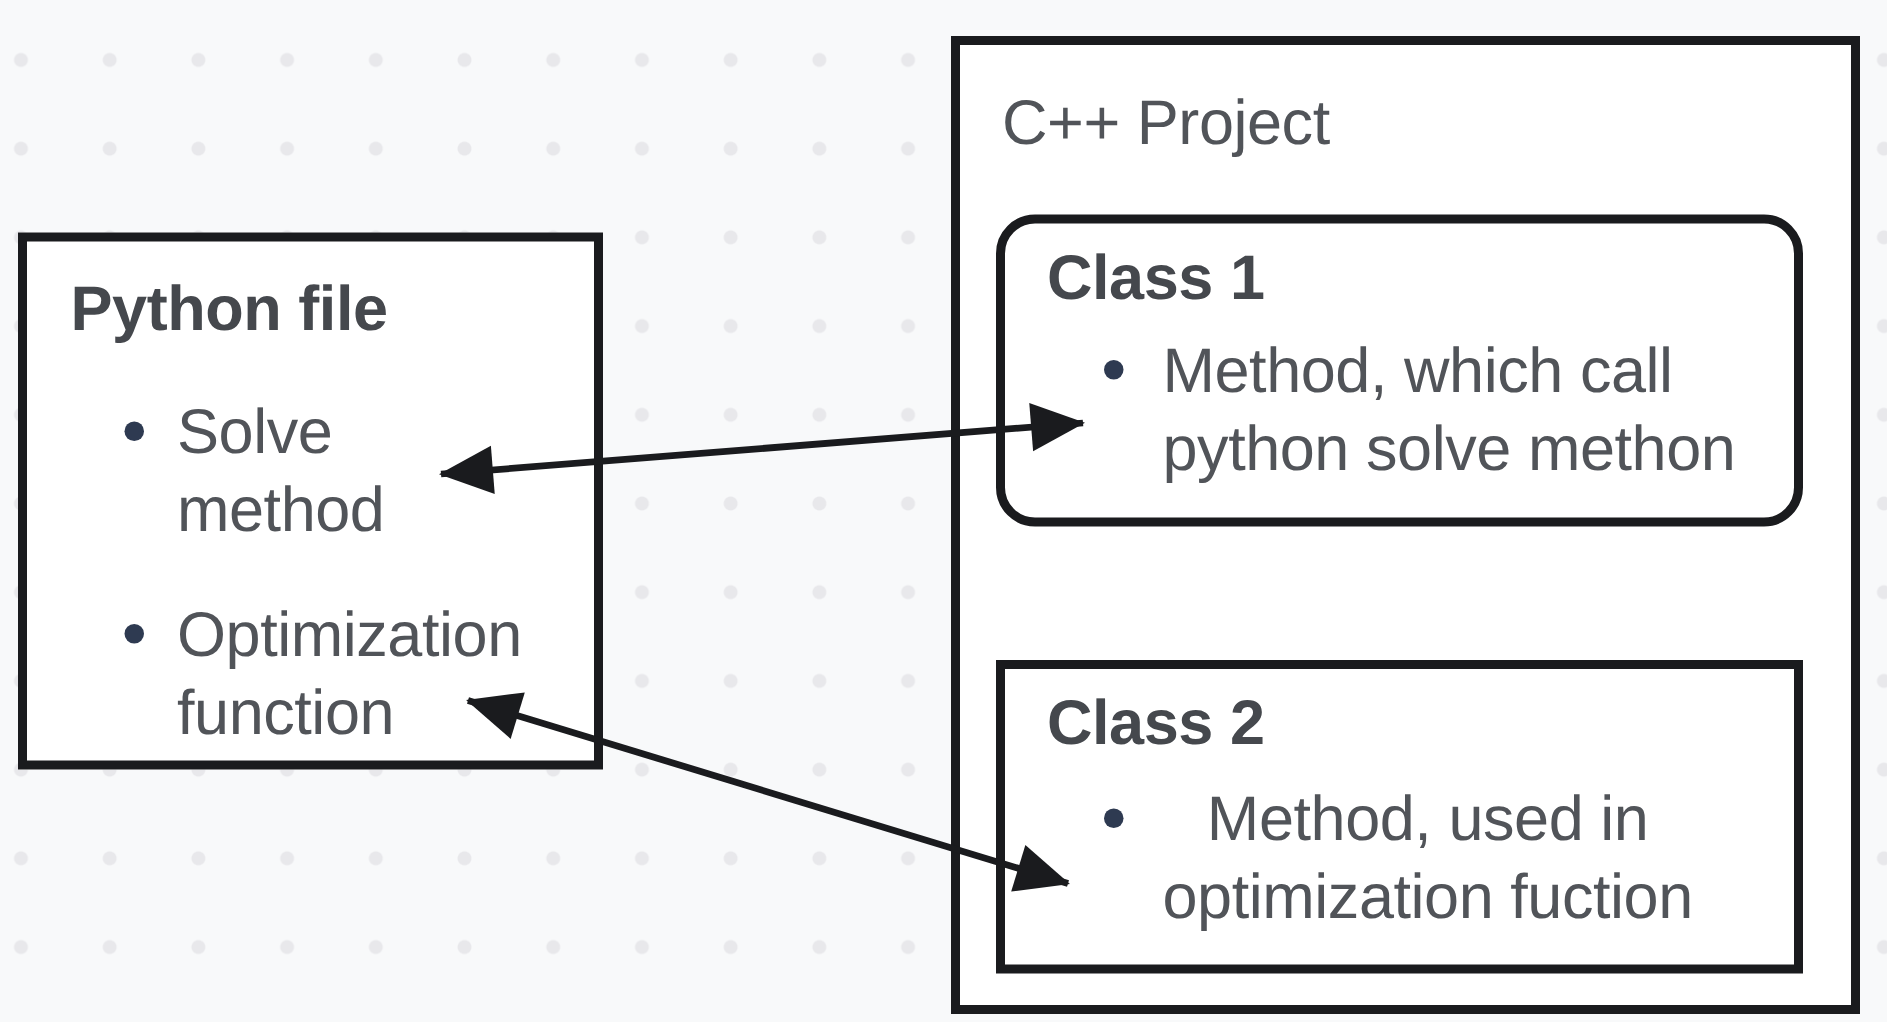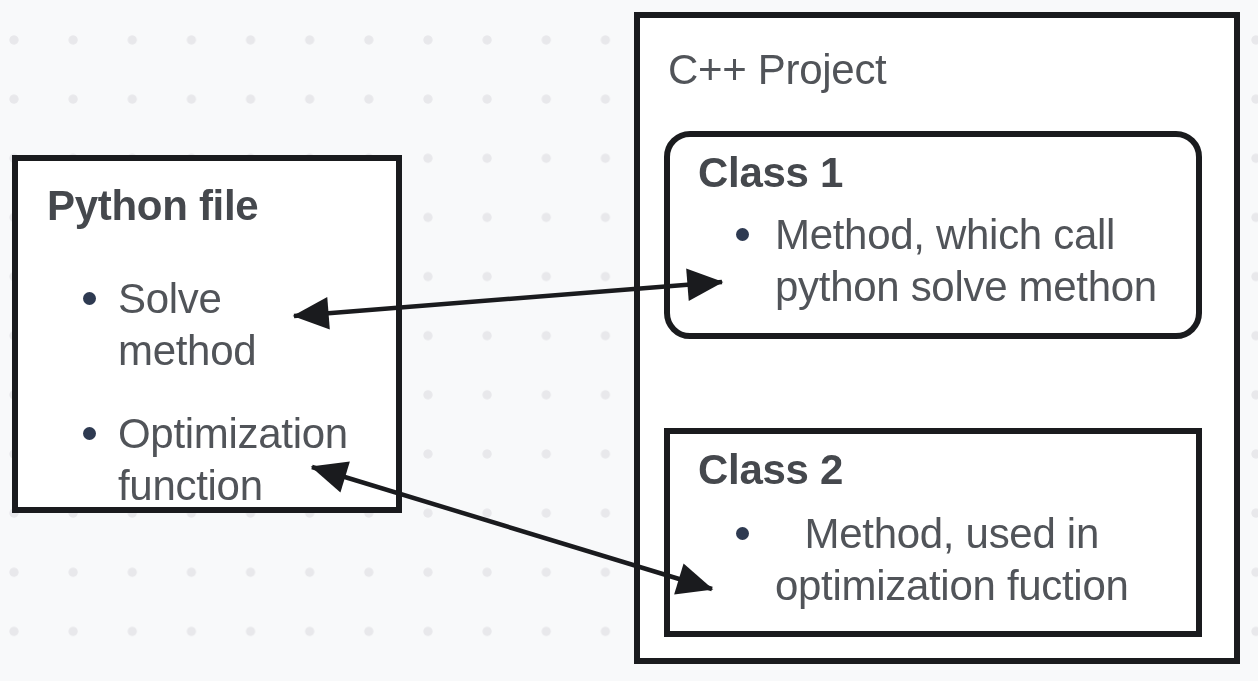--- a/index.html
+++ b/index.html
@@ -18,30 +18,30 @@
     font-size: 42px;
     line-height: 52px;
     letter-spacing: -0.3px;
   }
   .box {
     position: absolute;
     background: #ffffff;
     border: 6px solid #1a1b1e;
   }
   .python-box { left: 12px; top: 155px; width: 390px; height: 358px; padding: 19px 6px 0 29px; }
-  .cpp-box    { left: 634px; top: 12px;  width: 606px; height: 652px; padding: 26px 0 0 28px; }
+  .cpp-box    { left: 634px; top: 24px;  width: 606px; height: 652px; padding: 26px 0 0 28px; }
   .class-box  { padding: 10px 6px 0 28px; }
   .class-1    { left: 24px; top: 113px; width: 538px; height: 208px; border-radius: 26px; }
   .class-2    { left: 24px; top: 410px; width: 538px; height: 209px; }
 
   .box-title { font-weight: 700; color: #45484d; }
   .box-title.regular { font-weight: 400; color: #515459; }
 
   ul.bullet-list { list-style: none; }
-  .python-box ul.bullet-list { margin-top: 41px; }
+  .python-box ul.bullet-list { margin-top: 30px; }
   .python-box li + li { margin-top: 31px; }
   .class-1 ul.bullet-list { margin-top: 10px; }
   .class-2 ul.bullet-list { margin-top: 12px; text-align: center; }
 
   .bullet-item { display: flex; align-items: flex-start; }
   .dot {
     flex: none;
     width: 13px; height: 13px;
     border-radius: 50%;
     background: #2e3a51;

